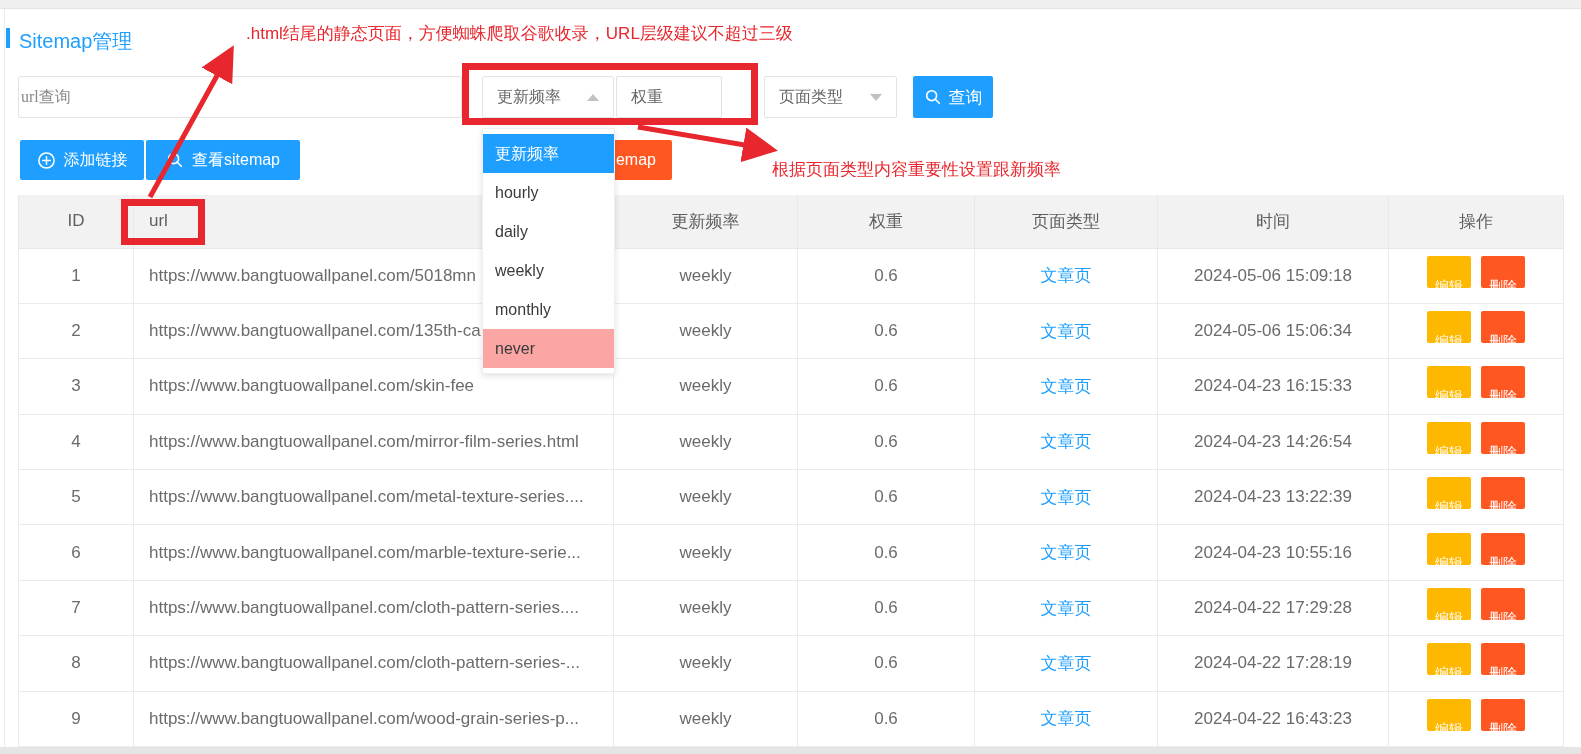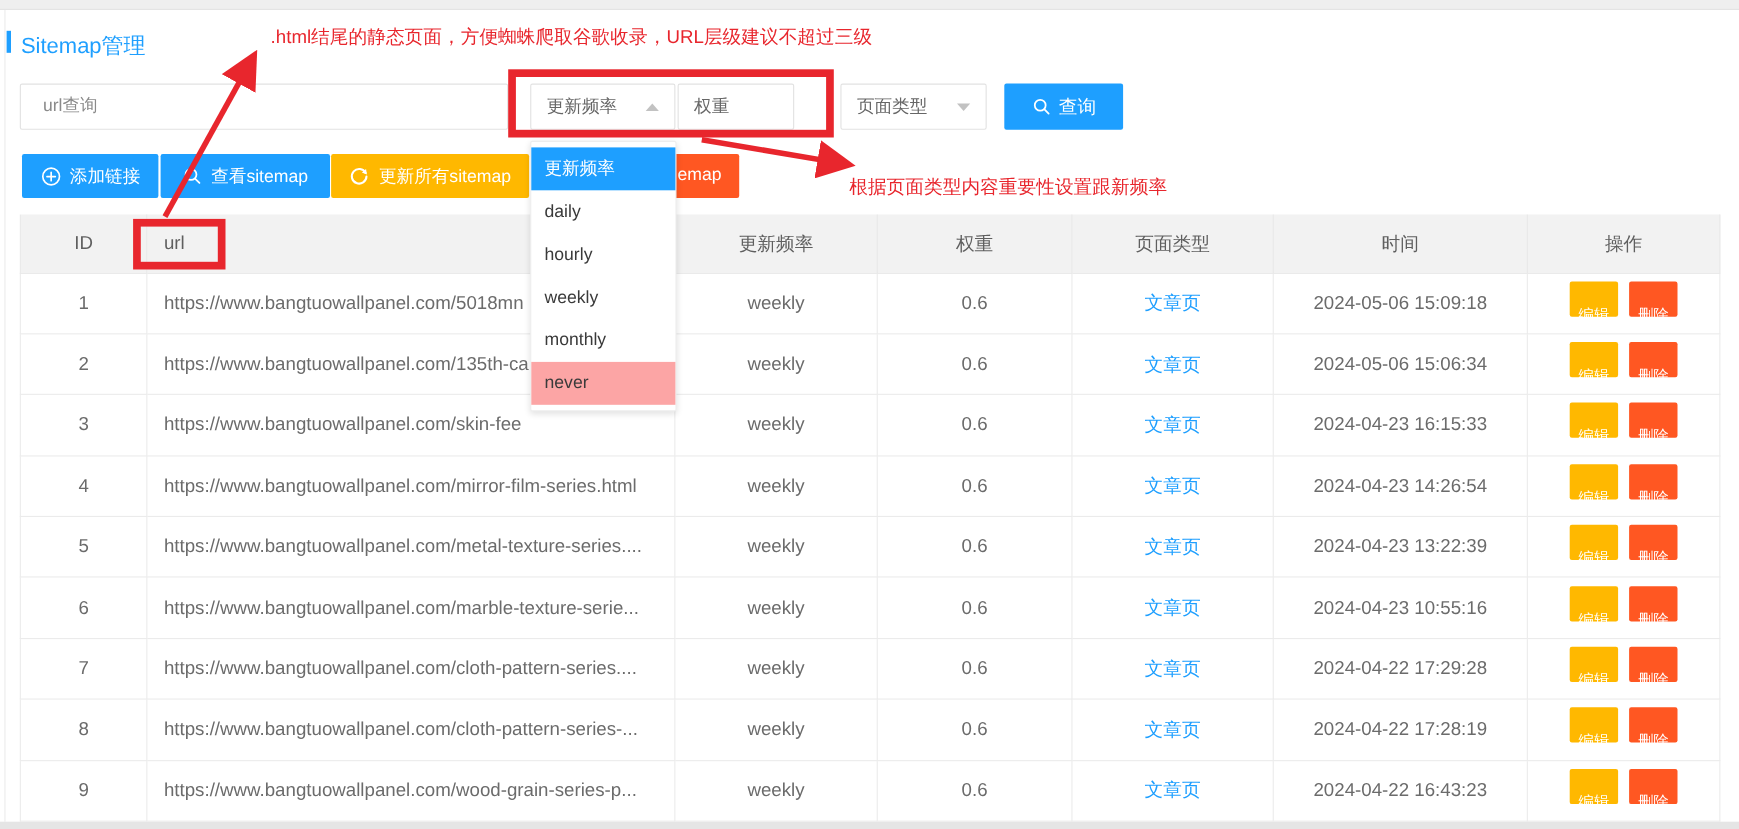--- a/index.html
+++ b/index.html
@@ -16,39 +16,39 @@
 
   
   .title-wrap { position:absolute; left:6px; top:28px; display:flex; align-items:flex-start; }
   .title-bar { width:4px; height:20px; background:#1E9FFF; margin-right:9px; }
   .page-title { font-size:20px; color:#1E9FFF; }
 
   
   .search-row { position:absolute; left:0; top:76px; height:42px; width:1581px; }
   .url-input {
     position:absolute; left:18px; top:0; width:444px; height:42px;
-    border:1px solid #e2e2e2; border-radius:2px; padding:0 20px;
+    border:1px solid #e2e2e2; border-radius:2px; padding:0 2px;
     font-size:16px; color:#404040; outline:none;
-    font-family:Liberation Sans, sans-serif;
+    font-family:Liberation Serif, serif;
   }
   .url-input::placeholder { color:#8a8a8a; opacity:1; }
   .select-box {
     position:absolute; top:0; height:42px; background:#fff;
     border:1px solid #e2e2e2; border-radius:2px;
     display:flex; align-items:center; padding:0 14px;
     font-size:16px; color:#666; cursor:pointer;
   }
   .select-box .sel-label { flex:1; }
   .sel-freq { left:482px; width:132px; }
   .sel-weight { left:616px; width:106px; }
   .sel-ptype { left:764px; width:133px; }
   .tri-up { width:0; height:0; border-left:6px solid transparent; border-right:6px solid transparent; border-bottom:7px solid #c2c2c2; }
   .tri-down { width:0; height:0; border-left:6px solid transparent; border-right:6px solid transparent; border-top:7px solid #c2c2c2; }
   .query-btn {
-    position:absolute; left:913px; top:0; width:108px; height:42px;
+    position:absolute; left:913px; top:0; width:80px; height:42px;
     background:#1E9FFF; color:#fff; border:none; border-radius:2px;
     font-size:17px; display:flex; align-items:center; justify-content:center; gap:7px; cursor:pointer;
     font-family:"Liberation Sans","DejaVu Sans",sans-serif;
   }
 
   
   .toolbar { position:absolute; left:0; top:140px; height:40px; width:1261px; }
   .tb-btn {
     position:absolute; top:0; height:40px; border:none; border-radius:2px;
     color:#fff; font-size:16px; display:flex; align-items:center; justify-content:center; gap:8px;
@@ -146,27 +146,20 @@
         <path d="M10 6v8M6 10h8" stroke="#fff" stroke-width="1.6" stroke-linecap="round"></path>
       </svg>
     <span>添加链接</span>
   </button>
   <button class="tb-btn btn-view">
     <svg width="18" height="18" viewBox="0 0 20 20">
         <circle cx="8.5" cy="8.5" r="5.5" fill="none" stroke="#fff" stroke-width="1.8"></circle>
         <line x1="12.8" y1="12.8" x2="17" y2="17" stroke="#fff" stroke-width="1.8" stroke-linecap="round"></line>
       </svg>
     <span>查看sitemap</span>
-  </button>
-  <button class="tb-btn btn-updall">
-    <svg width="19" height="19" viewBox="0 0 20 20">
-        <path d="M16.2 6.5 A7 7 0 1 0 17 10" fill="none" stroke="#fff" stroke-width="2" stroke-linecap="round"></path>
-        <polygon points="16.6,2.8 17.4,8 12.6,6.1" fill="#fff"></polygon>
-      </svg>
-    <span>更新所有sitemap</span>
   </button>
   <button class="tb-btn btn-partial">
     <span>emap</span>
   </button>
 </div>
 
 <table class="data-table">
   <colgroup>
     <col style="width:115px">
       <col style="width:480px">
@@ -267,22 +260,22 @@
         <td>0.6</td>
         <td><a class="type-link">文章页</a></td>
         <td>2024-04-22 16:43:23</td>
         <td><button class="op-btn op-edit">编辑</button><button class="op-btn op-del">删除</button></td>
       </tr>
     </tbody>
 </table>
 
 <div class="dd-panel">
     <div class="dd-item selected">更新频率</div>
+    <div class="dd-item">hourly</div>
     <div class="dd-item">daily</div>
-    <div class="dd-item">hourly</div>
     <div class="dd-item">weekly</div>
     <div class="dd-item">monthly</div>
     <div class="dd-item hovered">never</div>
   </div>
 
 <div class="annot annot-top">.html结尾的静态页面，方便蜘蛛爬取谷歌收录，URL层级建议不超过三级</div>
 <div class="annot annot-right">根据页面类型内容重要性设置跟新频率</div>
 <div class="red-rect rect-filters"></div>
 <div class="red-rect rect-url"></div>
 

